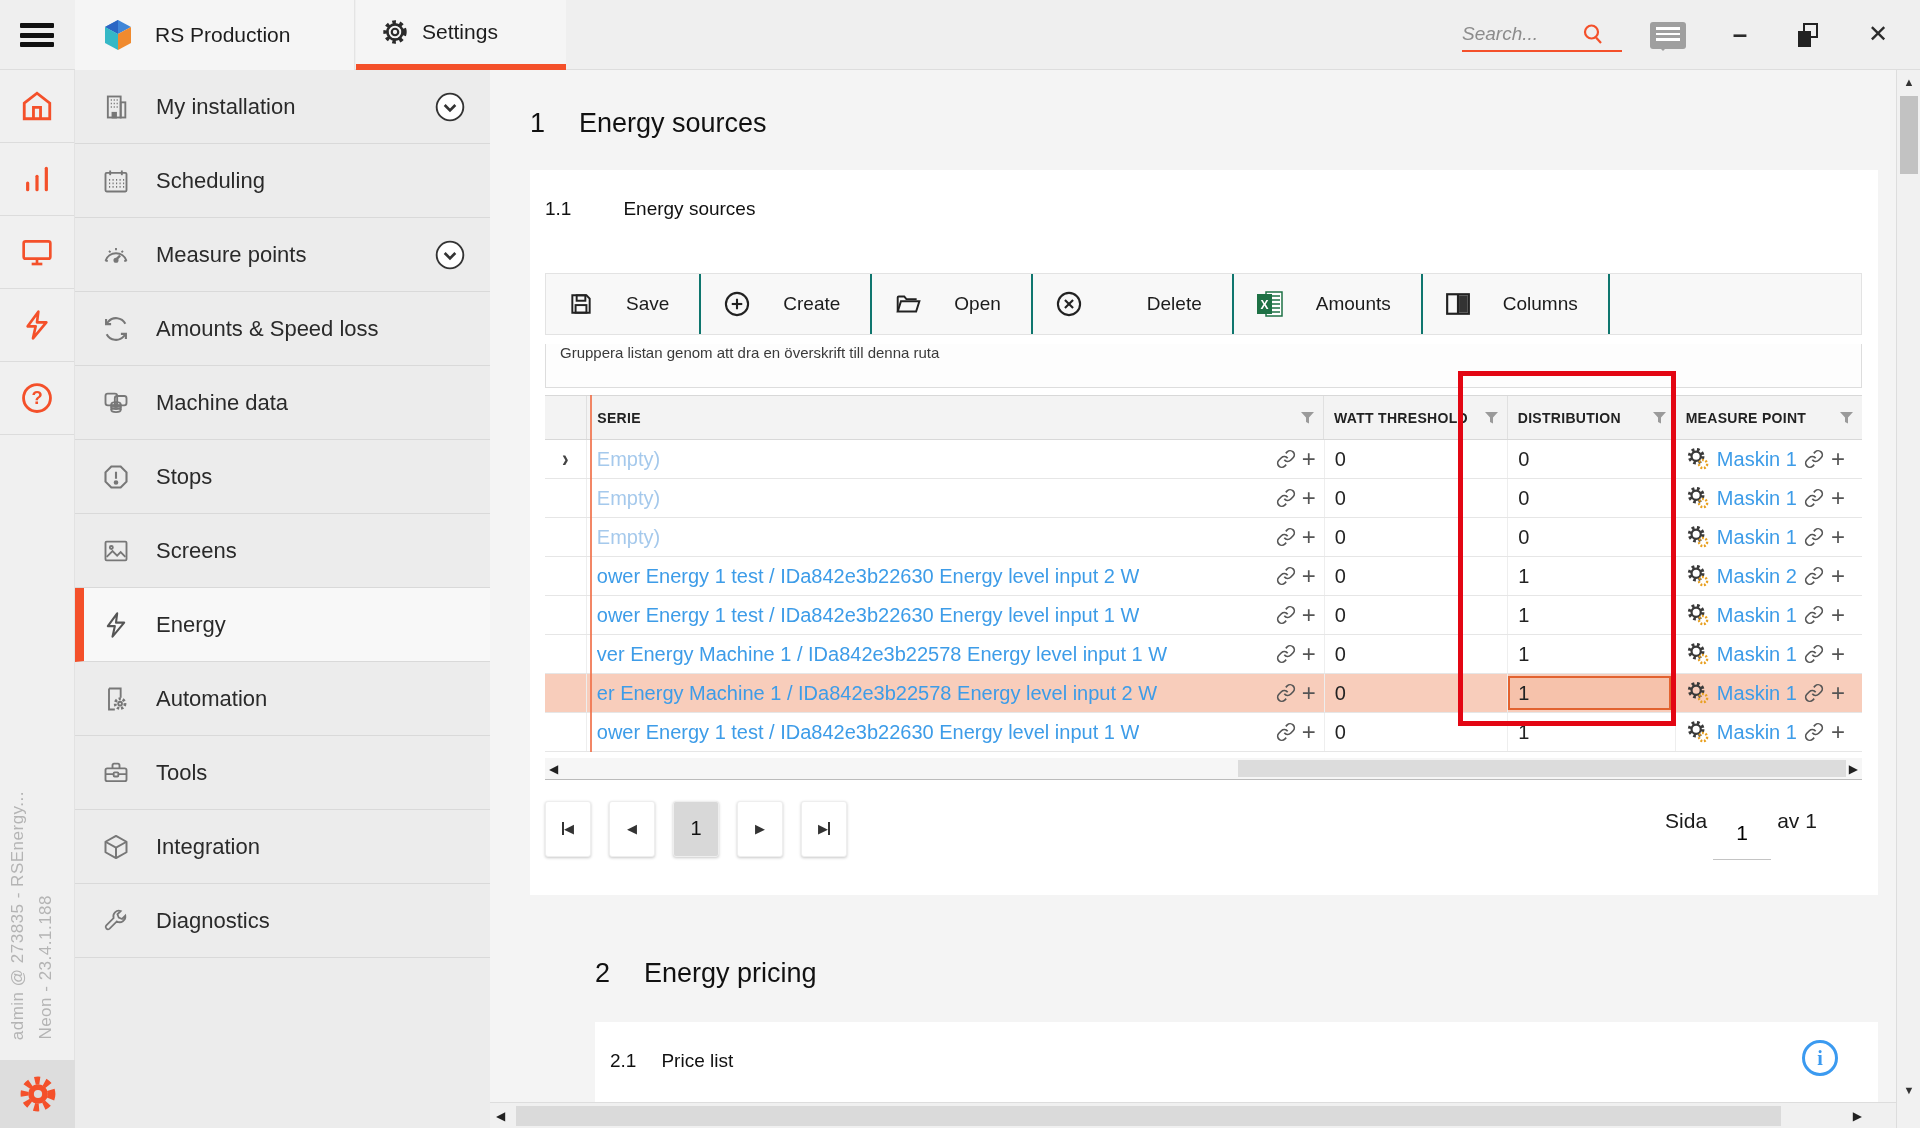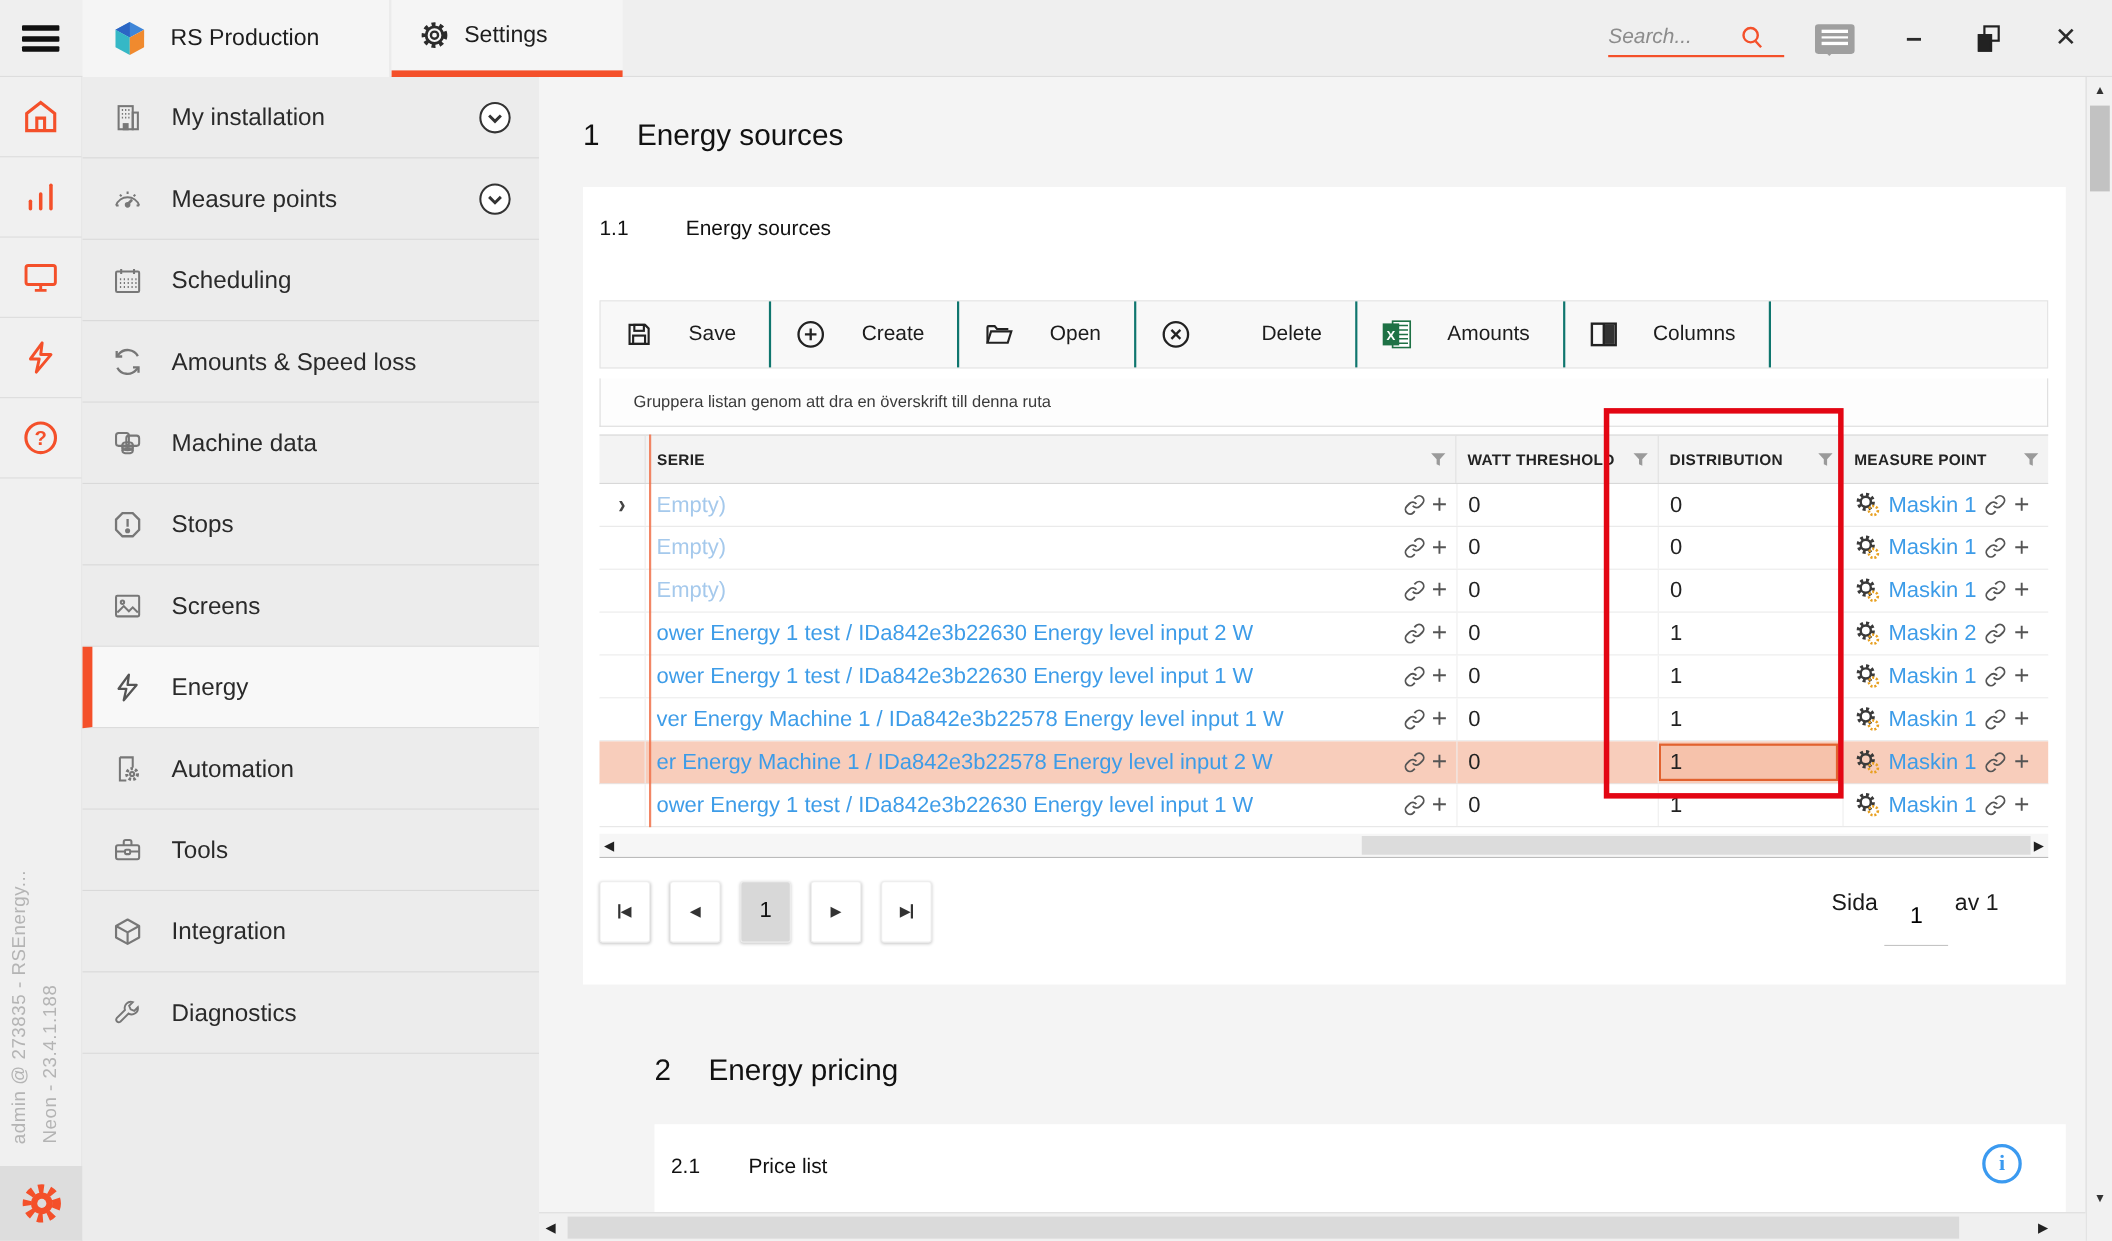--- a/index.html
+++ b/index.html
@@ -48,21 +48,21 @@
   .main { position:absolute; left:490px; top:70px; right:24px; bottom:0; background:#f4f4f4; overflow:hidden; }
   h1.sec { font-size:27px; font-weight:500; color:#111; display:flex; gap:34px; }
   .h1-1 { position:absolute; left:40px; top:38px; }
   .h1-2 { position:absolute; left:105px; top:888px; }
 
   .card1 { position:absolute; left:40px; top:100px; width:1348px; height:725px; background:#fff; }
   .subline { position:absolute; top:28px; left:15px; display:flex; gap:52px; font-size:19px; color:#111; }
   .toolbar { position:absolute; left:15px; top:103px; width:1317px; height:62px; background:#f8f8f8; border:1px solid #e3e3e3; display:flex; align-items:stretch; }
   .tbtn { display:flex; align-items:center; gap:32px; padding:0 30px 0 22px; border-right:2px solid #0f766e; cursor:pointer; }
   .tbtn .label { font-size:19px; color:#1c1c1c; }
-  .groupbar { position:absolute; left:15px; top:174px; width:1317px; height:44px; border:1px solid #ddd; border-top:none; background:#fdfdfd; display:flex; align-items:center; padding-left:30px; font-size:15px; color:#3a3a3a; }
+  .groupbar { position:absolute; left:15px; top:174px; width:1317px; height:44px; border:1px solid #ddd; border-top:none; background:#fdfdfd; display:flex; padding-left:14px; font-size:15px; color:#3a3a3a; }
 
   
   .tablewrap { position:absolute; left:15px; top:225px; width:1317px; }
   .thead { display:flex; height:45px; background:#f3f3f3; border:1px solid #d8d8d8; border-left:none; border-right:none; }
   .th { display:flex; align-items:center; justify-content:space-between; padding:0 8px 0 10px; font-size:14px; font-weight:bold; color:#222; letter-spacing:.3px; border-right:1px solid #e0e0e0; }
   .trow { display:flex; height:39px; border-bottom:1px solid #e6e6e6; background:#fff; }
   .trow.sel { background:#f8cdbb; }
   .cell { display:flex; align-items:center; padding-left:10px; font-size:20px; border-right:1px solid #eee; overflow:hidden; }
   .c-exp { width:45px; justify-content:center; padding-left:0; color:#444; }
   .c-serie { width:795px; }
@@ -86,21 +86,21 @@
   
   .pager { position:absolute; left:15px; top:625px; width:1317px; height:67px; display:flex; align-items:center; }
   .pbtn { width:46px; height:56px; background:#fff; border:1px solid #eee; border-radius:3px; box-shadow:0 1px 3px rgba(0,0,0,.22); margin-right:18px; display:flex; align-items:center; justify-content:center; font-size:13px; color:#333; cursor:pointer; }
   .pbtn.cur { background:#d8d8d8; font-size:20px; color:#111; }
   .pbar { display:inline-block; width:2px; height:13px; background:#333; }
   .pageinfo { margin-left:auto; display:flex; align-items:baseline; gap:6px; font-size:21px; color:#1a1a1a; padding-right:45px; }
   .pageinput { width:58px; border:none; border-bottom:1px solid #c4c4c4; text-align:center; font-size:21px; font-family:inherit; background:transparent; outline:none; transform:translateY(12px); padding-bottom:14px; }
 
   
   .card2 { position:absolute; left:105px; top:952px; width:1283px; height:84px; background:#fff; }
-  .card2 .subline2 { position:absolute; top:28px; left:15px; display:flex; gap:44px; font-size:19px; color:#111; }
+  .card2 .subline2 { position:absolute; top:28px; left:15px; display:flex; gap:25px; font-size:19px; color:#111; }
   .infoicon { position:absolute; right:40px; top:18px; width:36px; height:36px; border:3px solid #3b9af0; border-radius:50%; color:#3b9af0; font-size:20px; font-weight:bold; display:flex; align-items:center; justify-content:center; font-family:"Liberation Serif","DejaVu Serif",serif; cursor:pointer; }
 
   
   .vscroll { position:absolute; right:0; top:70px; bottom:0; width:24px; background:#f1f1f1; border-left:1px solid #ddd; z-index:25; }
   .vscroll .thumb { position:absolute; top:26px; left:3px; width:18px; height:78px; background:#c2c2c2; }
   .varrow { position:absolute; left:0; width:24px; text-align:center; font-size:11px; color:#333; cursor:pointer; }
   .hscroll-page { position:absolute; left:490px; right:24px; bottom:0; height:26px; background:#f0f0f0; border-top:1px solid #ddd; z-index:25; }
   .hscroll-page .thumb { position:absolute; left:26px; top:3px; width:1265px; height:20px; background:#dadada; }
 
   
@@ -224,44 +224,44 @@
     <span class="sb-chev">
         <svg width="32" height="32" viewBox="0 0 24 24">
           <circle cx="12" cy="12" r="10" fill="#fff" stroke="#333" stroke-width="1.4"></circle>
           <polyline points="8,10.5 12,14.5 16,10.5" fill="none" stroke="#333" stroke-width="2"></polyline>
         </svg>
       </span>
   </div>
   <div class="sb-item">
     <span>
         <svg width="28" height="28" viewBox="0 0 24 24" fill="none" stroke="#777" stroke-width="1.6">
+          <rect x="3" y="5" width="18" height="16" rx="1"></rect>
+          <line x1="7" y1="3" x2="7" y2="7"></line>
+          <line x1="17" y1="3" x2="17" y2="7"></line>
+          <path d="M6 11h1M9 11h1M12 11h1M15 11h1M18 11h1M6 14h1M9 14h1M12 14h1M15 14h1M18 14h1M6 17h1M9 17h1M12 17h1M15 17h1M18 17h1" stroke-width="1.5"></path>
+        </svg>
+      </span>
+    <span class="label">Scheduling</span>
+  </div>
+  <div class="sb-item">
+    <span>
+        <svg width="28" height="28" viewBox="0 0 24 24" fill="none" stroke="#777" stroke-width="1.6">
           <path d="M3 17a9.5 9.5 0 0 1 18 0"></path>
           <path d="M3 17h2M19 17h2M12 6v2M6 8.5l1.3 1.3M18 8.5l-1.3 1.3"></path>
           <line x1="12" y1="16" x2="15.5" y2="12.5" stroke-width="2"></line>
           <circle cx="12" cy="16.5" r="1.4" fill="#777"></circle>
         </svg>
       </span>
     <span class="label">Measure points</span>
     <span class="sb-chev">
         <svg width="32" height="32" viewBox="0 0 24 24">
           <circle cx="12" cy="12" r="10" fill="#fff" stroke="#333" stroke-width="1.4"></circle>
           <polyline points="8,10.5 12,14.5 16,10.5" fill="none" stroke="#333" stroke-width="2"></polyline>
         </svg>
       </span>
-  </div>
-  <div class="sb-item">
-    <span>
-        <svg width="28" height="28" viewBox="0 0 24 24" fill="none" stroke="#777" stroke-width="1.6">
-          <rect x="3" y="5" width="18" height="16" rx="1"></rect>
-          <line x1="7" y1="3" x2="7" y2="7"></line>
-          <line x1="17" y1="3" x2="17" y2="7"></line>
-          <path d="M6 11h1M9 11h1M12 11h1M15 11h1M18 11h1M6 14h1M9 14h1M12 14h1M15 14h1M18 14h1M6 17h1M9 17h1M12 17h1M15 17h1M18 17h1" stroke-width="1.5"></path>
-        </svg>
-      </span>
-    <span class="label">Scheduling</span>
   </div>
   <div class="sb-item">
     <span>
         <svg width="28" height="28" viewBox="0 0 24 24" fill="none" stroke="#777" stroke-width="1.8">
           <path d="M20 7.5A9 9 0 0 0 5.2 5.9L3.5 7.6"></path>
           <polyline points="3.5,3.5 3.5,7.8 7.8,7.8"></polyline>
           <path d="M4 16.5a9 9 0 0 0 14.8 1.6l1.7-1.7"></path>
           <polyline points="20.5,20.5 20.5,16.2 16.2,16.2"></polyline>
         </svg>
       </span>

